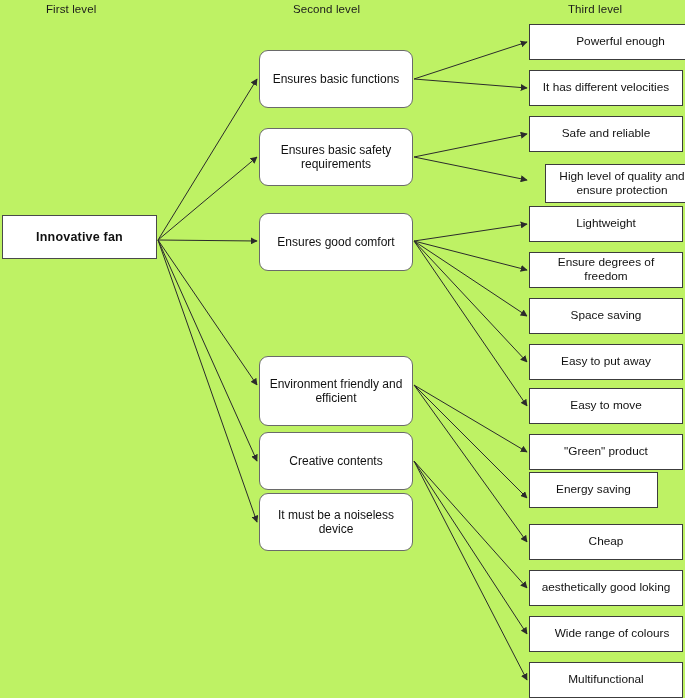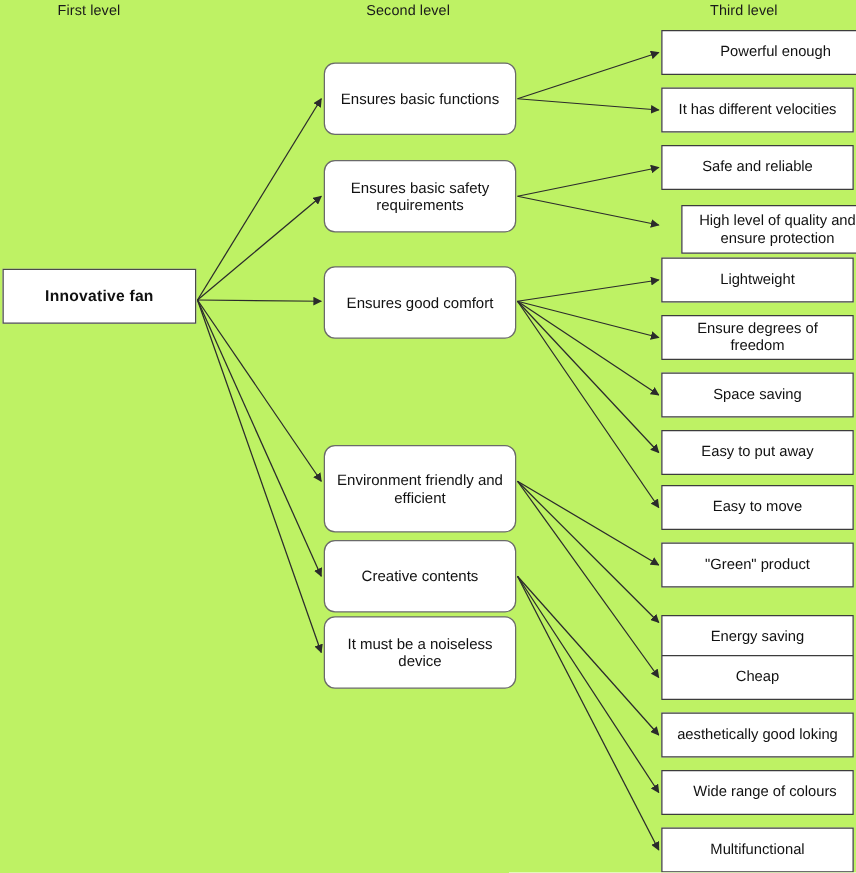--- a/index.html
+++ b/index.html
@@ -150,21 +150,21 @@
       </div>
       <div class="node-box node-third" style="left: 529px; top: 344px; width: 154px; height: 36px;">
         <span class="node-label">Easy to put away</span>
       </div>
       <div class="node-box node-third" style="left: 529px; top: 388px; width: 154px; height: 36px;">
         <span class="node-label">Easy to move</span>
       </div>
       <div class="node-box node-third" style="left: 529px; top: 434px; width: 154px; height: 36px;">
         <span class="node-label">"Green" product</span>
       </div>
-      <div class="node-box node-third" style="left: 529px; top: 492px; width: 154px; height: 36px;">
+      <div class="node-box node-third" style="left: 529px; top: 472px; width: 129px; height: 36px;">
         <span class="node-label">Energy saving</span>
       </div>
       <div class="node-box node-third" style="left: 529px; top: 524px; width: 154px; height: 36px;">
         <span class="node-label">Cheap</span>
       </div>
       <div class="node-box node-third" style="left: 529px; top: 570px; width: 154px; height: 36px;">
         <span class="node-label">aesthetically good loking</span>
       </div>
       <div class="node-box node-third" style="left: 529px; top: 616px; width: 154px; height: 36px; padding-left: 12px;">
         <span class="node-label">Wide range of colours</span>

